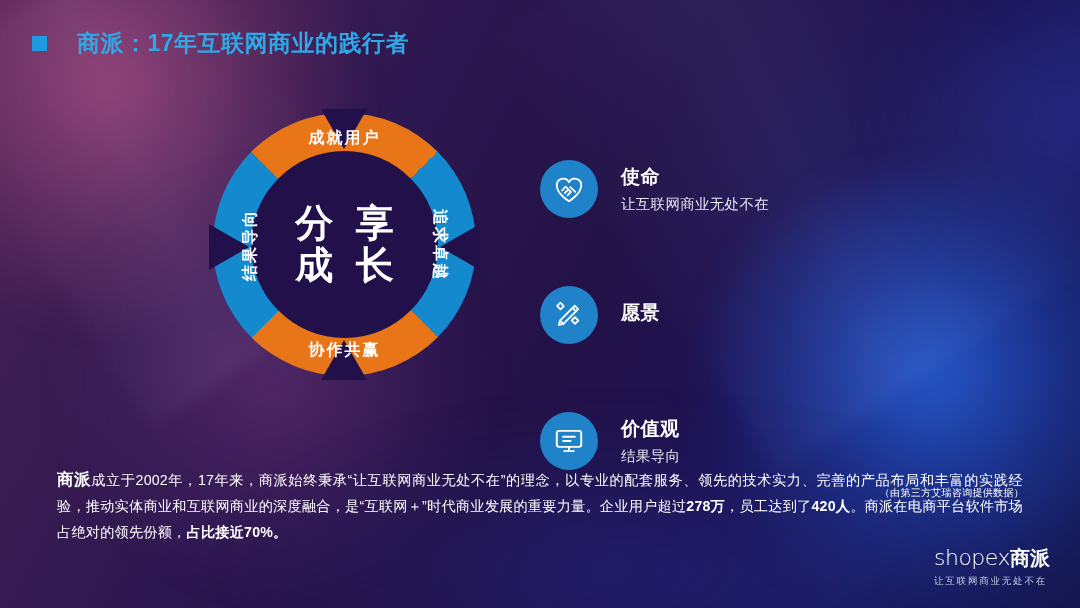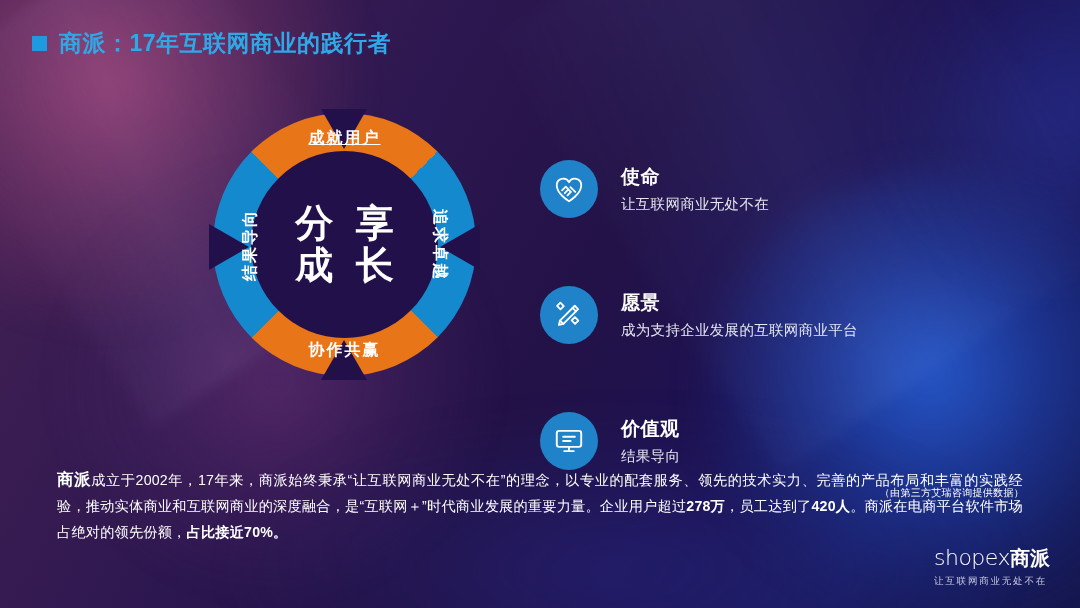--- a/index.html
+++ b/index.html
@@ -59,21 +59,21 @@
     transform: rotate(-34deg);
     filter: blur(6px);
   }
   #streak-a { left: 10px; top: -40px; width: 300px; height: 420px; }
   #streak-b { left: 600px; top: -120px; width: 420px; height: 520px;
     background: linear-gradient(100deg, rgba(255,255,255,0) 0%, rgba(120,150,230,.10) 45%, rgba(255,255,255,0) 100%); }
 
   
   #title-row {
     position: absolute; left: 32px; top: 28px;
-    display: flex; align-items: center; gap: 12px;
+    display: flex; align-items: center; gap: 30px;
   }
   #title-bullet {
     width: 15px; height: 15px; background: #1f9ae0; display: block;
   }
   #title-text {
     font-size: 23px; font-weight: bold; color: #2fa8e8;
     letter-spacing: .5px; white-space: nowrap;
   }
 
   
@@ -99,21 +99,21 @@
   #center-text {
     color: #fff; font-weight: bold; font-size: 38px;
     line-height: 1.08; text-align: left; letter-spacing: 6px;
     text-indent: 6px;
   }
   #center-text span { display: block; }
   .arc-label {
     position: absolute; color: #fff; font-weight: bold;
     font-size: 16px; letter-spacing: 2px; white-space: nowrap;
   }
-  #arc-top    { left: 50%; top: 15px;  transform: translateX(-50%); text-decoration: underline; }
+  #arc-top    { left: 50%; top: 15px;  transform: translateX(-50%); }
   #arc-bottom { left: 50%; bottom: 15px; transform: translateX(-50%); }
   #arc-right  { right: 1px; top: 50%; transform: translate(0,-50%) rotate(90deg); transform-origin: center; }
   #arc-left   { left: 1px;  top: 50%; transform: translate(0,-50%) rotate(-90deg); transform-origin: center; }
 
   
   .arrow-notch {
     position: absolute; width: 46px; height: 40px; background: #22104a;
   }
   #an-top    { left: 108px; top: -4px;  clip-path: polygon(0 0, 100% 0, 50% 100%); }
   #an-bottom { left: 108px; bottom: -4px; clip-path: polygon(50% 0, 100% 100%, 0 100%); }
@@ -223,21 +223,20 @@
         <svg viewBox="0 0 32 32" fill="none" stroke="#ffffff" stroke-width="1.7" stroke-linecap="round" stroke-linejoin="round">
           <path d="M6.5 25.4l1-4.2L21.4 7.3l3.2 3.2L10.7 24.4z"></path>
           <path d="M19.4 9.3l3.2 3.2"></path>
           <path d="M7.5 21.2l3.2 3.2"></path>
           <path d="M24.8 21.2l-3.1 3.1-3.2-3.2 3.1-3.1z"></path>
           <path d="M11.1 7.6L8 10.7 4.8 7.5 7.9 4.4z"></path>
         </svg>
       </div>
       <div>
         <div class="pillar-title">愿景</div>
-        <div class="pillar-sub">成为支持企业发展的互联网商业平台</div>
       </div>
     </div>
 
     <div class="pillar">
       <div class="pillar-icon">
         <svg viewBox="0 0 32 32" fill="none" stroke="#ffffff" stroke-width="1.8" stroke-linecap="round" stroke-linejoin="round">
           <rect x="4.5" y="6.5" width="23" height="15" rx="2.2"></rect>
           <path d="M10.5 12h11"></path>
           <path d="M10.5 16h7"></path>
           <path d="M16 21.5v4"></path>

